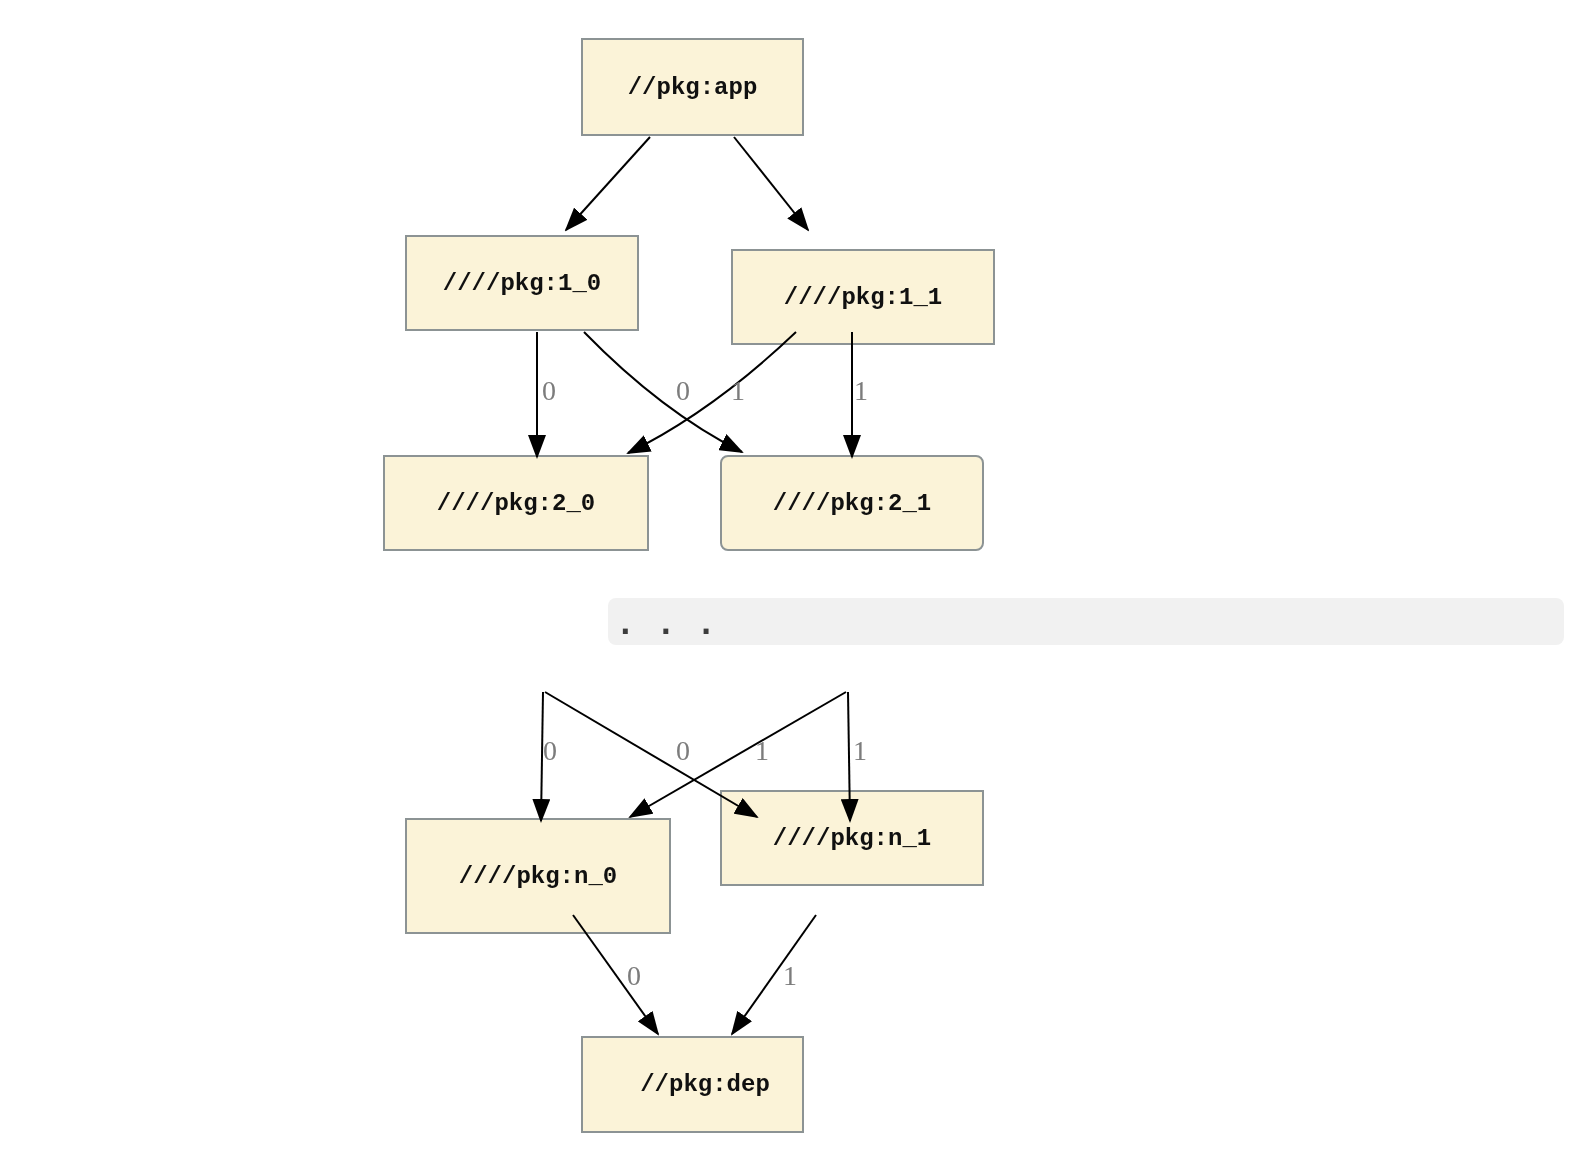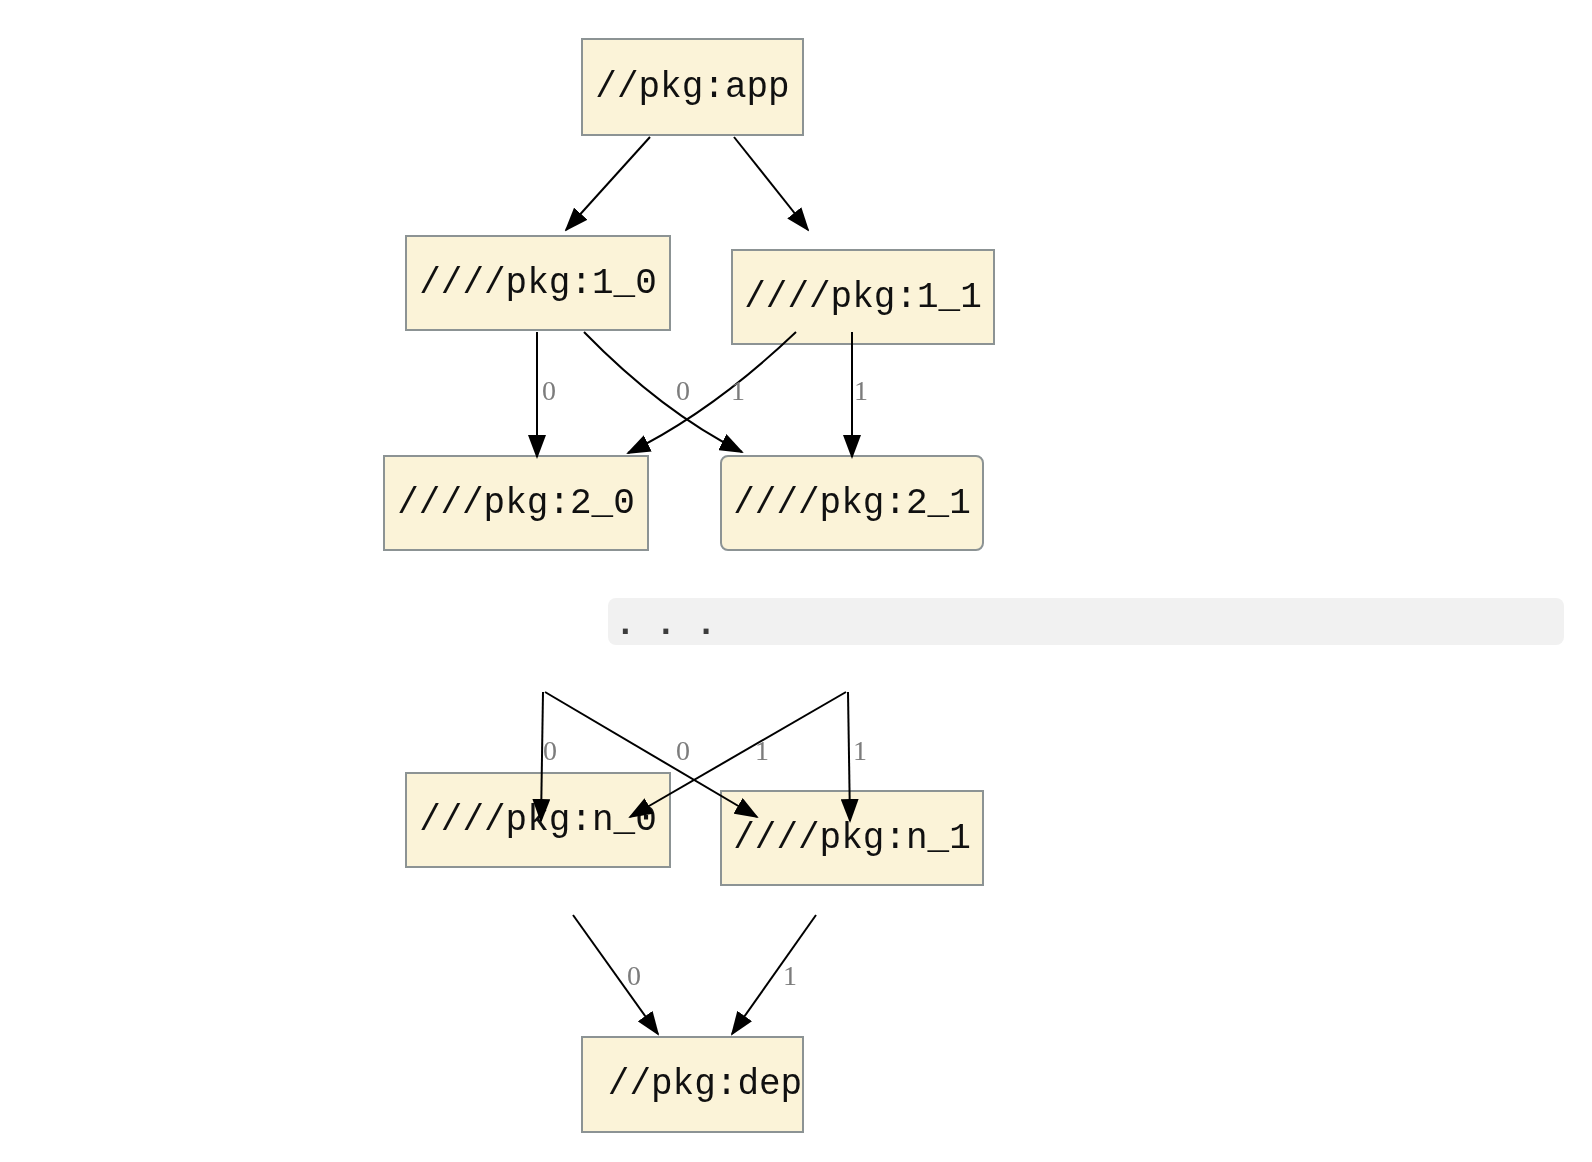--- a/index.html
+++ b/index.html
@@ -12,31 +12,31 @@
   }
   .node{
     position:absolute;
     box-sizing:border-box;
     background:#fbf3d8;
     border:2px solid #8c9394;
     display:flex;
     align-items:center;
     justify-content:center;
     font-family:"Liberation Mono",monospace;
-    font-weight:normal;
-    font-size:36px;
+    font-weight:bold;
+    font-size:24px;
     color:#101010;
     white-space:pre;
   }
   #node-app  {left:581px;top:38px;  width:223px;height:98px;}
-  #node-1_0  {left:405px;top:235px; width:266px;height:96px;text-align:center;}
+  #node-1_0  {left:405px;top:235px; width:234px;height:96px;text-align:center;}
   #node-1_1  {left:720px;top:249px; width:264px;height:96px;margin-left:11px;}
   #node-2_0  {left:383px;top:455px; width:266px;height:96px;}
   #node-2_1  {left:720px;top:455px; width:264px;height:96px;border-radius:8px;}
-  #node-n_0  {left:405px;top:772px; width:266px;height:96px;text-align:right;}
+  #node-n_0  {left:405px;top:818px; width:266px;height:116px;text-align:right;}
   #node-n_1  {left:720px;top:790px; width:264px;height:96px;}
   #node-dep  {left:581px;top:1036px;width:223px;height:97px;padding-left:25px;}
   .band{
     position:absolute;
     left:608px;top:598px;width:956px;height:47px;
     background:#f1f1f1;
     border-radius:8px;
     display:flex;
     align-items:flex-end;
   }

